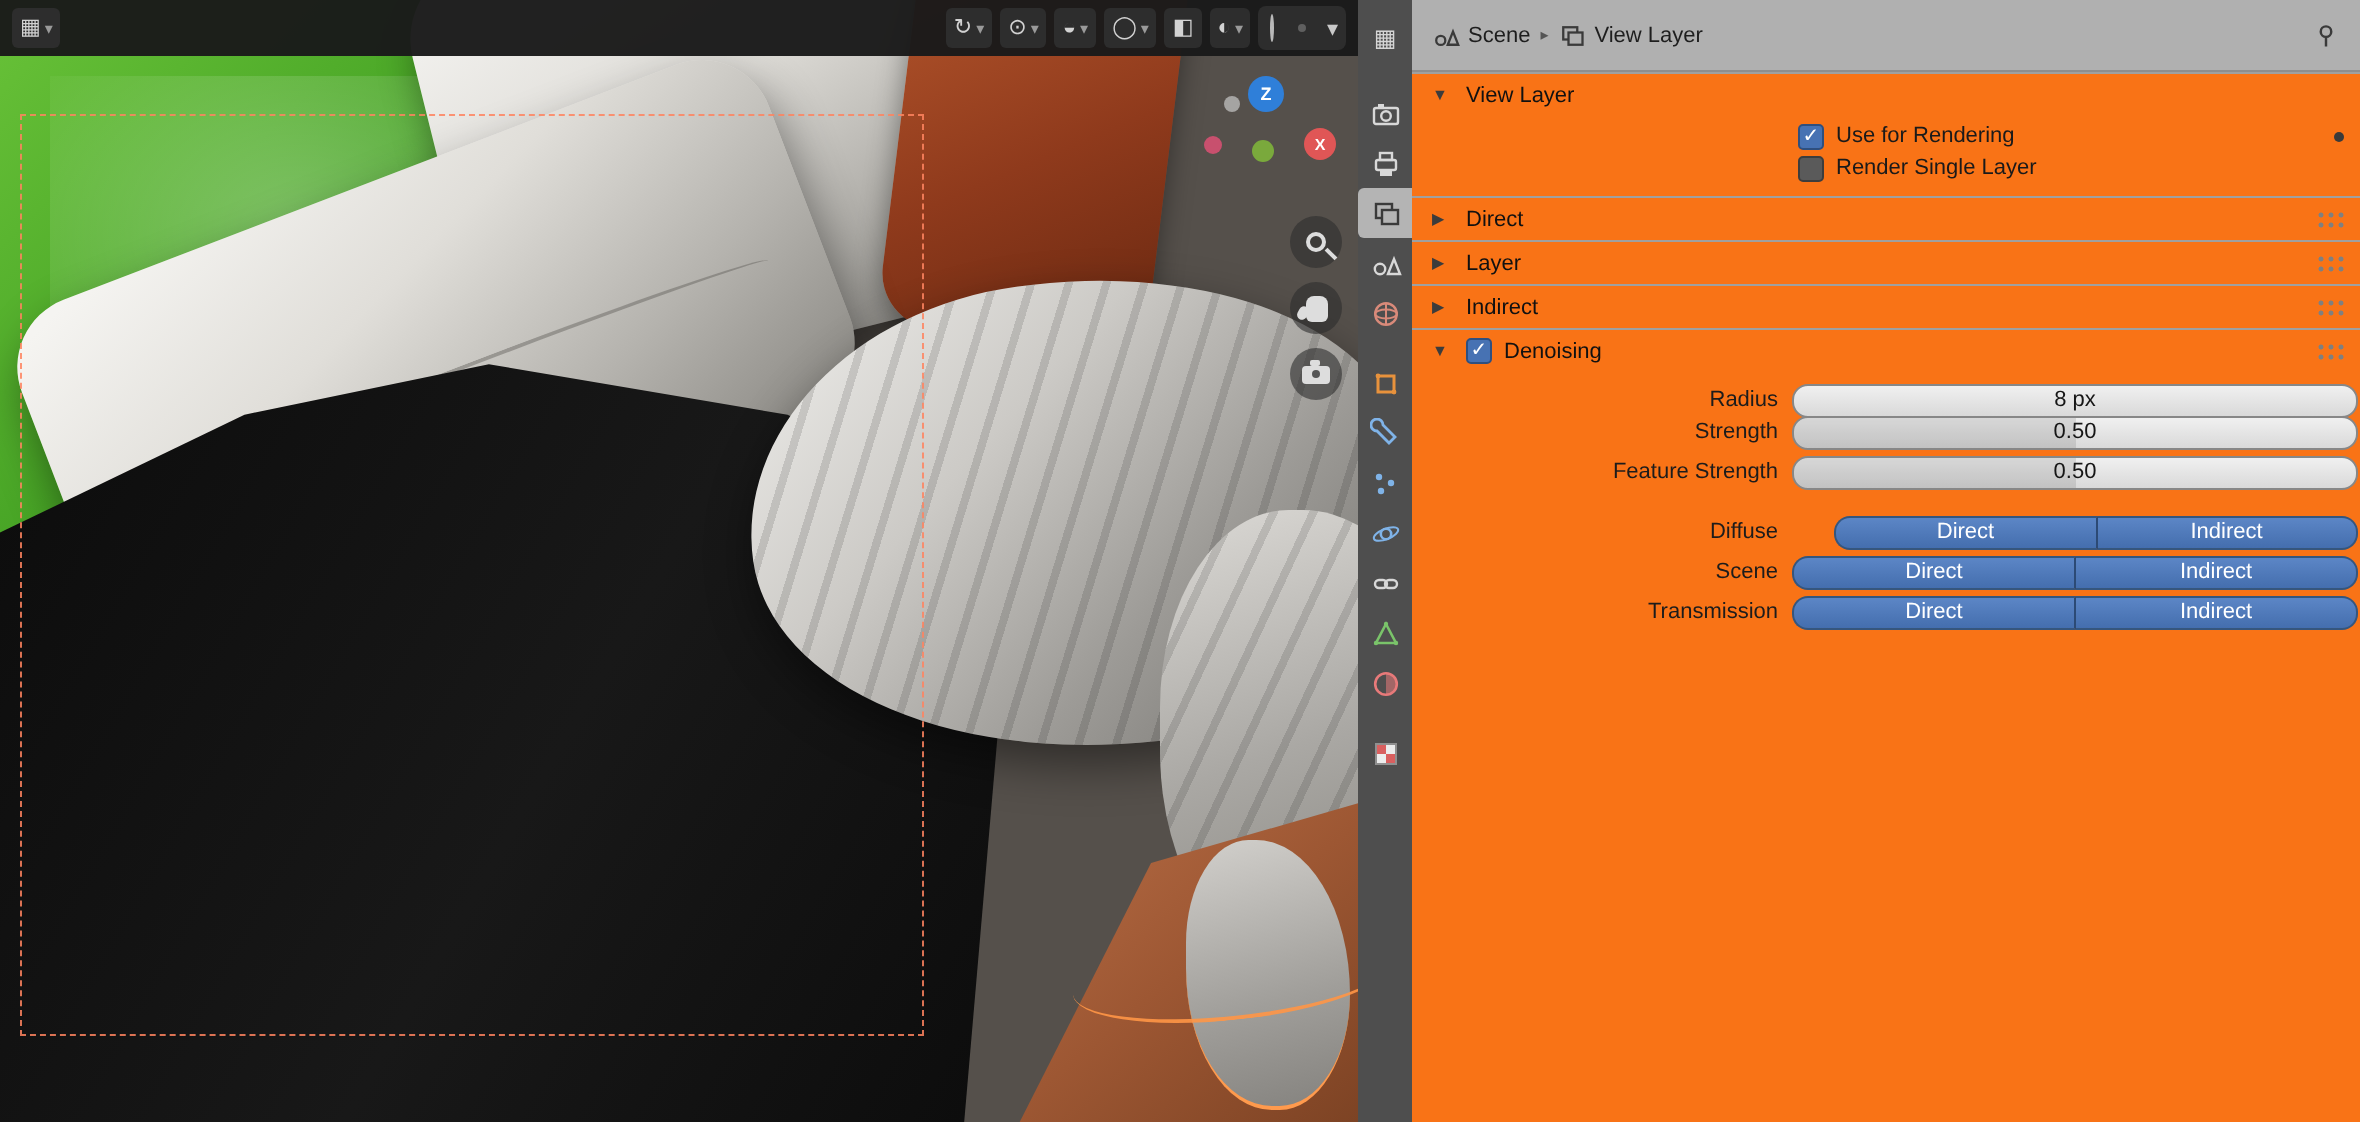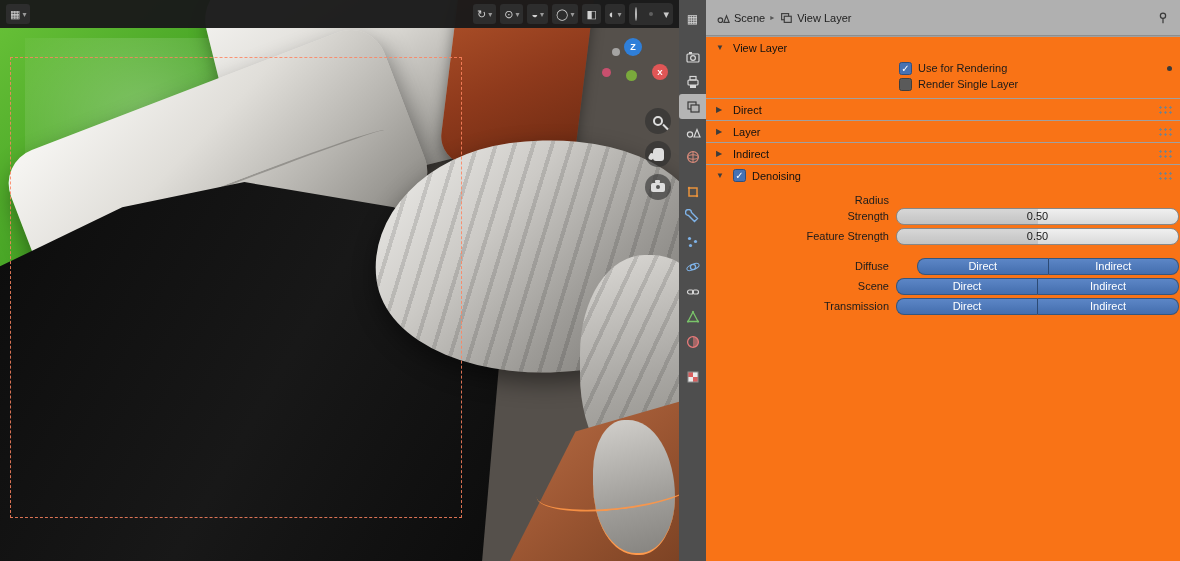--- a/index.html
+++ b/index.html
@@ -354,20 +354,23 @@
     <div class="phead">
       <span class="tri">▼</span>
       <span class="cb on">✓</span>
       <span class="ttl">Denoising</span>
       <span class="pspacer"></span>
       <span class="grip"></span>
     </div>
 
     <div class="row padtop8">
       <span class="lbl">Radius</span>
+      <div class="field">
+        <span class="val">8 px</span>
+      </div>
     </div>
     <div class="row">
       <span class="lbl">Strength</span>
       <div class="field">
         <span class="fill"></span>
         <span class="val">0.50</span>
       </div>
     </div>
     <div class="row">
       <span class="lbl">Feature Strength</span>

